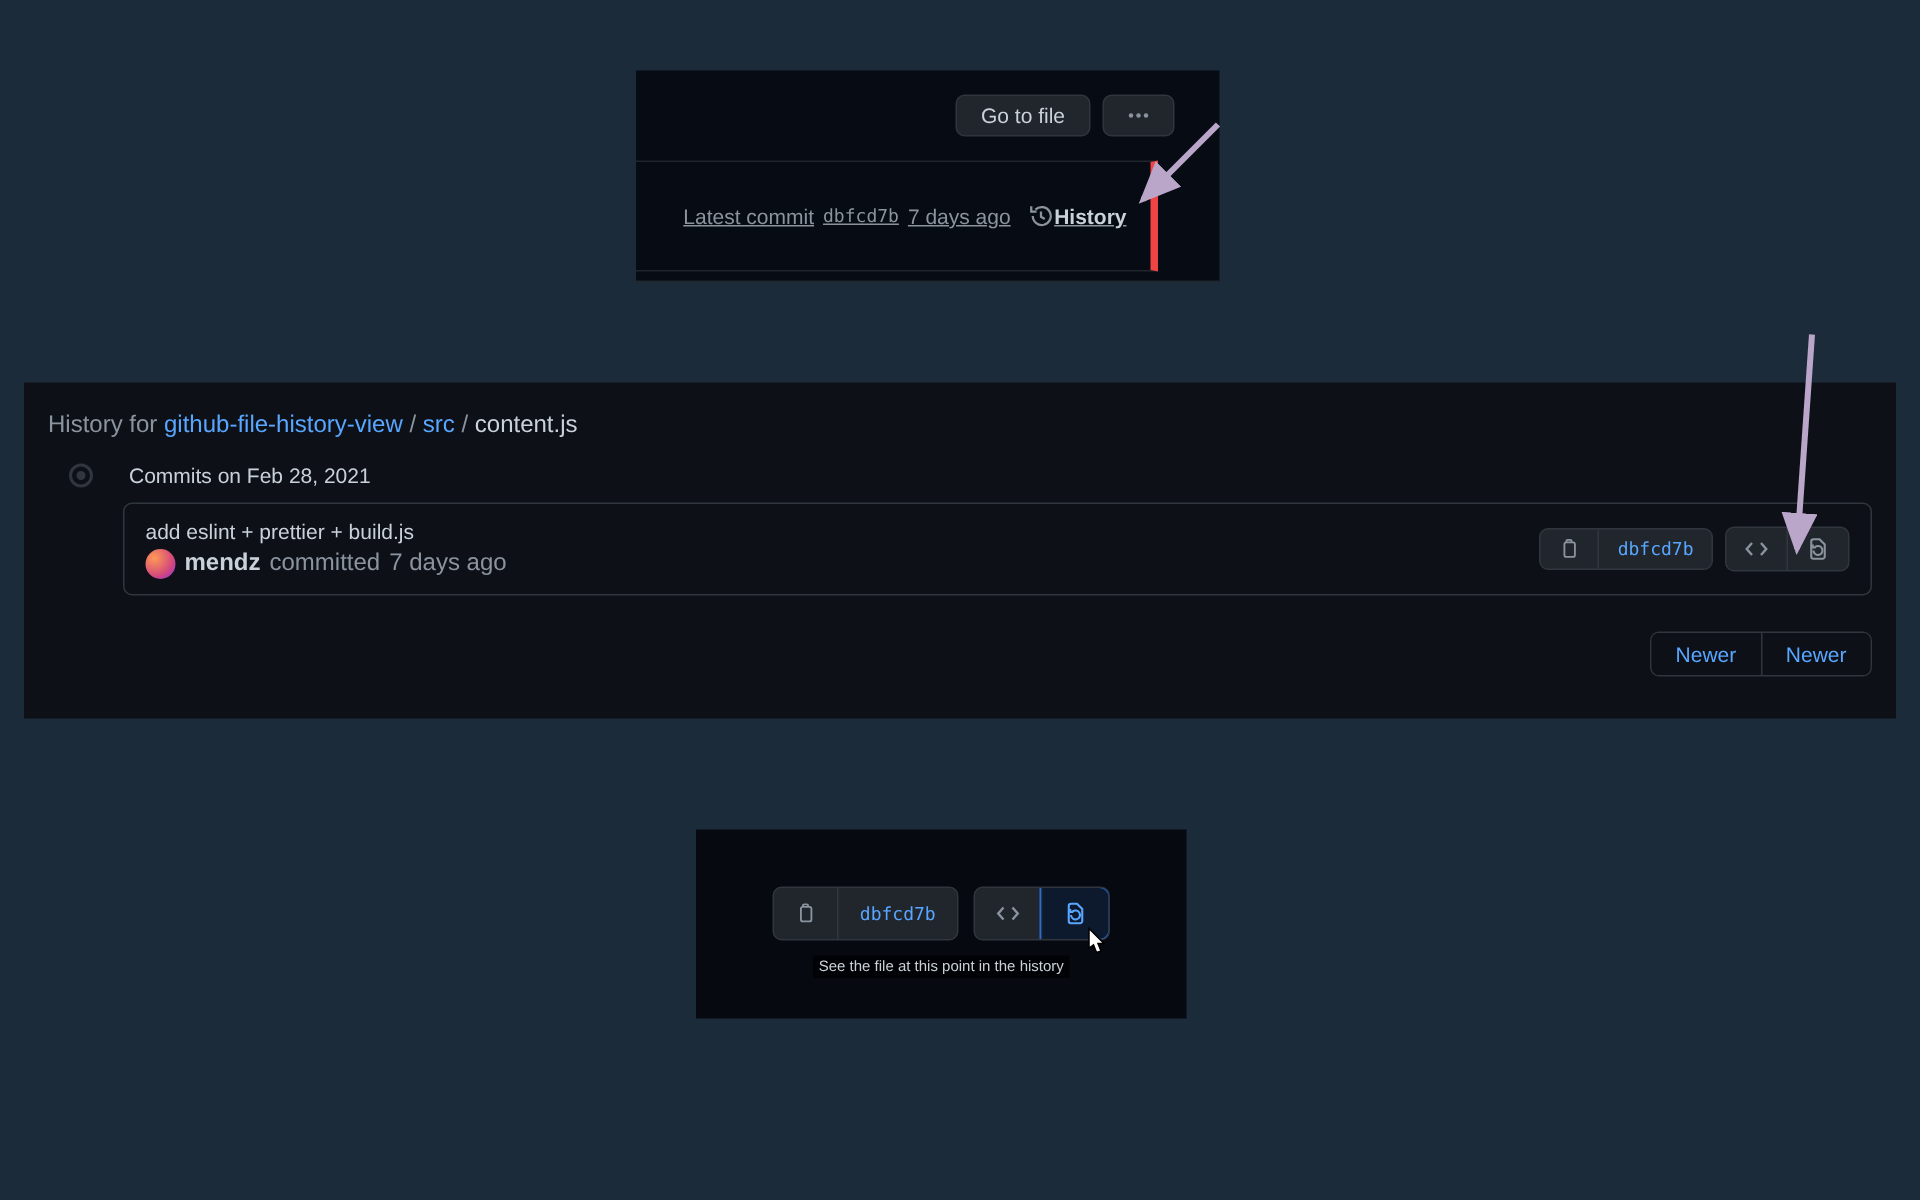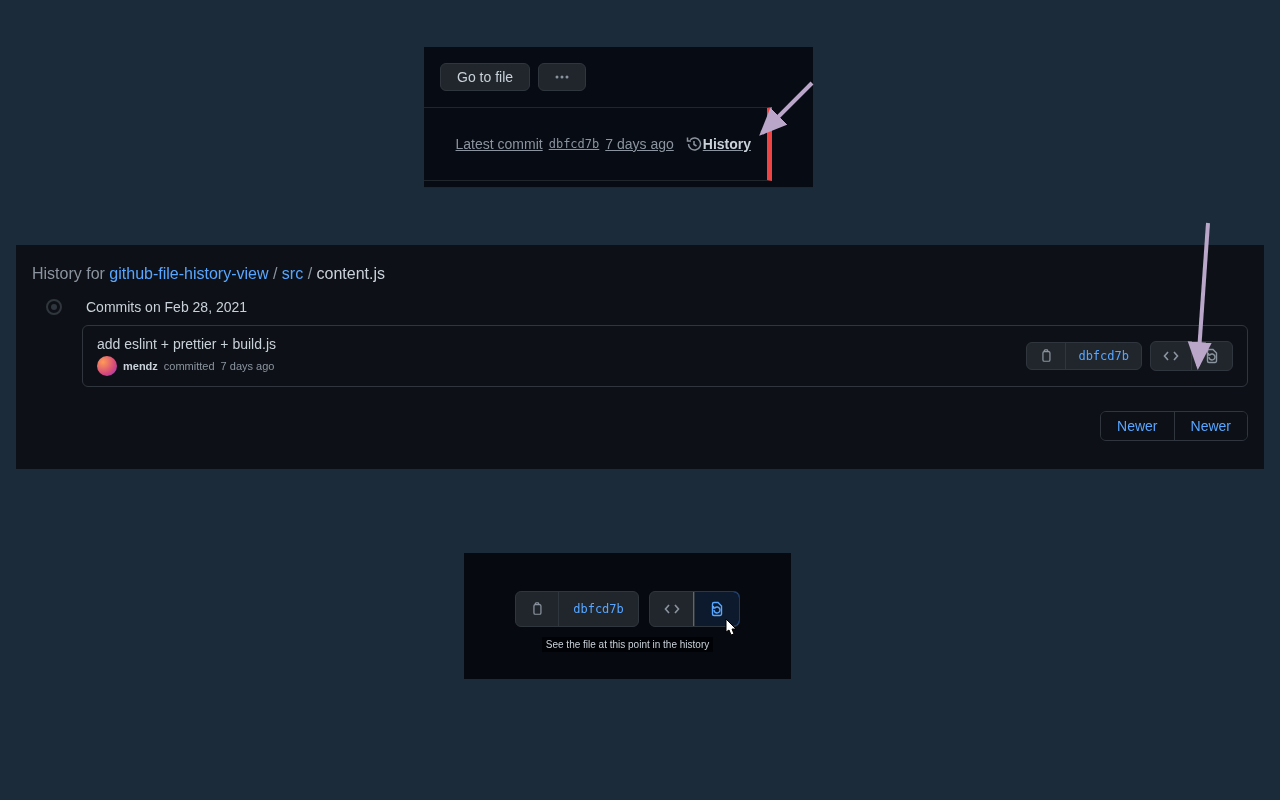--- a/index.html
+++ b/index.html
@@ -18,20 +18,21 @@
   .panel1 {
     position: absolute;
     left: 424px;
     top: 47px;
     width: 389px;
     height: 141px;
     background: #070b13;
   }
   .panel1-toolbar {
     display: flex;
+    justify-content: flex-end;
     align-items: center;
     gap: 8px;
     padding: 16px 30px 16px 16px;
   }
   .btn {
     background: #21262d;
     border: 1px solid #30363d;
     color: #c9d1d9;
     padding: 5px 16px;
     border-radius: 6px;
@@ -64,21 +65,21 @@
     gap: 1px;
     font-weight: 600;
     color: #c9d1d9;
     margin-left: 6px;
   }
 
   
   .panel2 {
     position: absolute;
     left: 16px;
-    top: 245px;
+    top: 255px;
     width: 1248px;
     background: #0d1117;
     padding: 20px 16px 28px 16px;
   }
   .breadcrumb {
     font-size: 16px;
     color: #8b949e;
     margin-bottom: 16px;
   }
   .breadcrumb .link { color: #58a6ff; }
@@ -113,21 +114,21 @@
     margin-left: 50px;
     border: 1px solid #30363d;
     border-radius: 6px;
     padding: 10px 14px;
     display: flex;
     justify-content: space-between;
     align-items: center;
     background: #0d1117;
   }
   .commit-title { font-weight: 400; color: #c9d1d9; font-size: 14px;}
-  .commit-meta { color: #8b949e; font-size: 11px; display:flex; align-items:center; gap:6px; margin-top:4px;}
+  .commit-meta { color: #8b949e; font-size: 16px; display:flex; align-items:center; gap:6px; margin-top:4px;}
   .author { color: #c9d1d9; font-weight:600;}
   .avatar {
     width: 20px; height: 20px; border-radius: 50%;
     background: radial-gradient(circle at 30% 30%, #ff9a56, #d54a7a 60%, #8a2be2);
   }
 
   .commit-actions { display:flex; gap:8px; align-items:center; }
   .btngroup {
     display:flex;
     border:1px solid #30363d;

